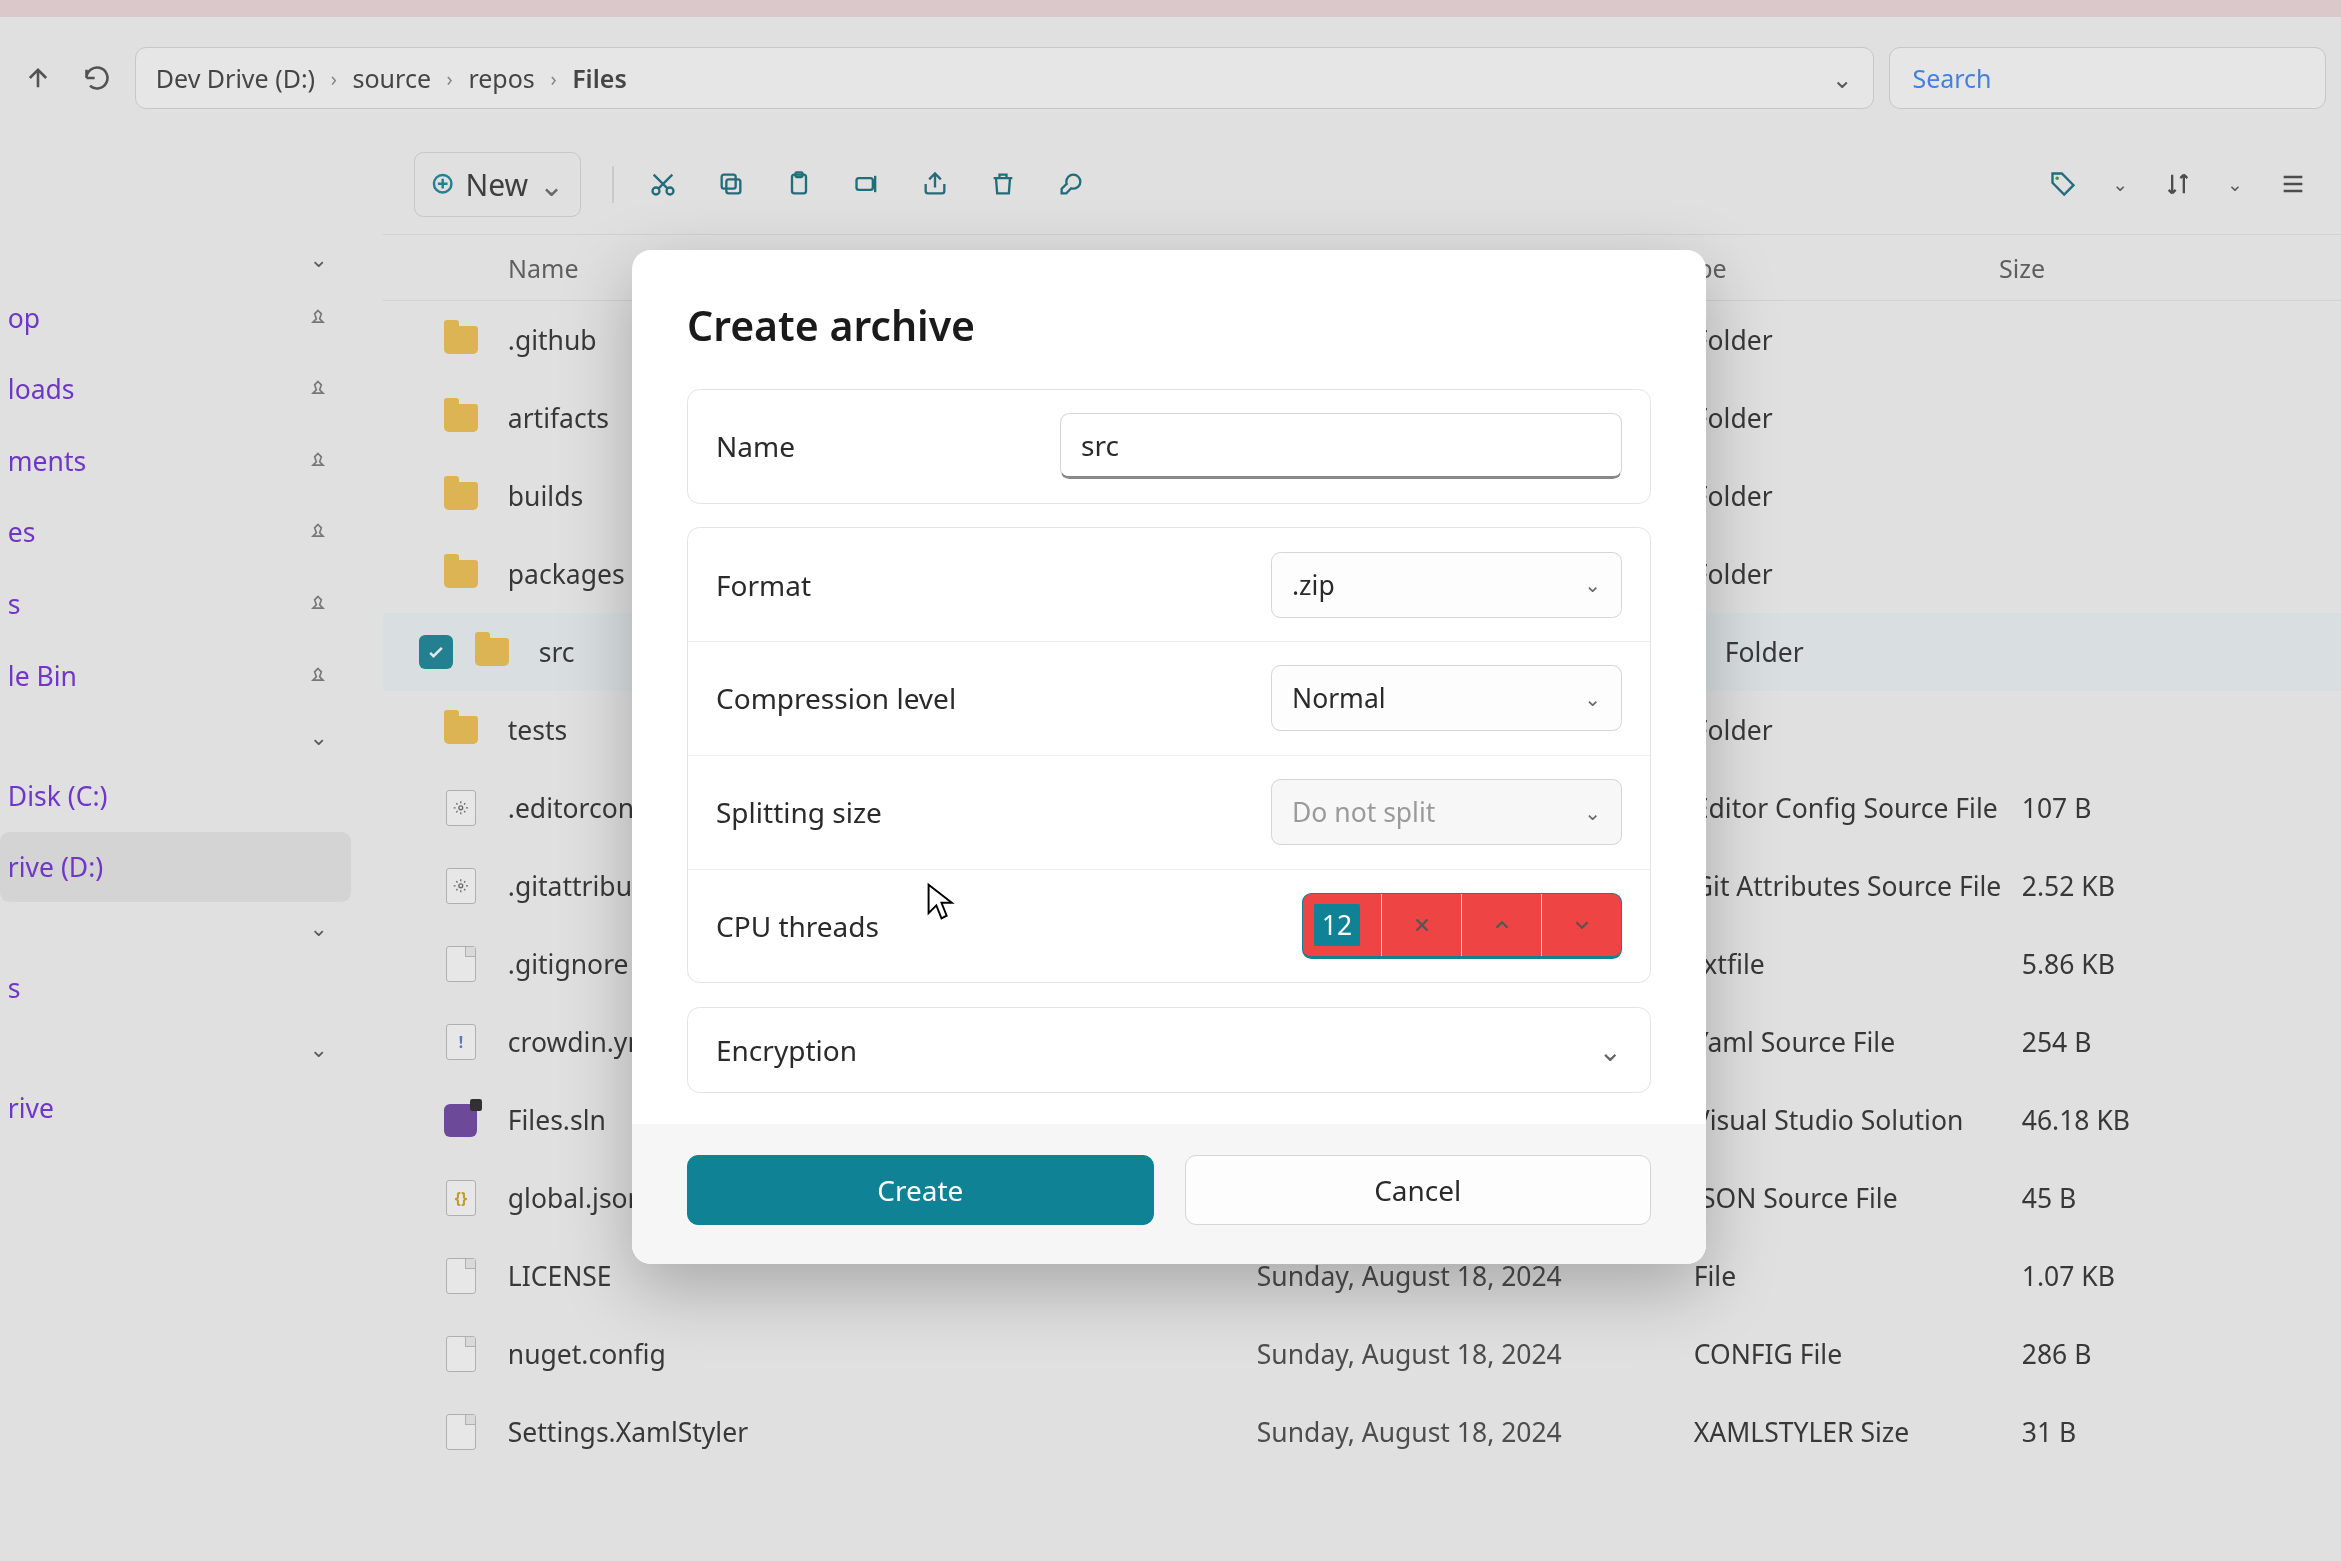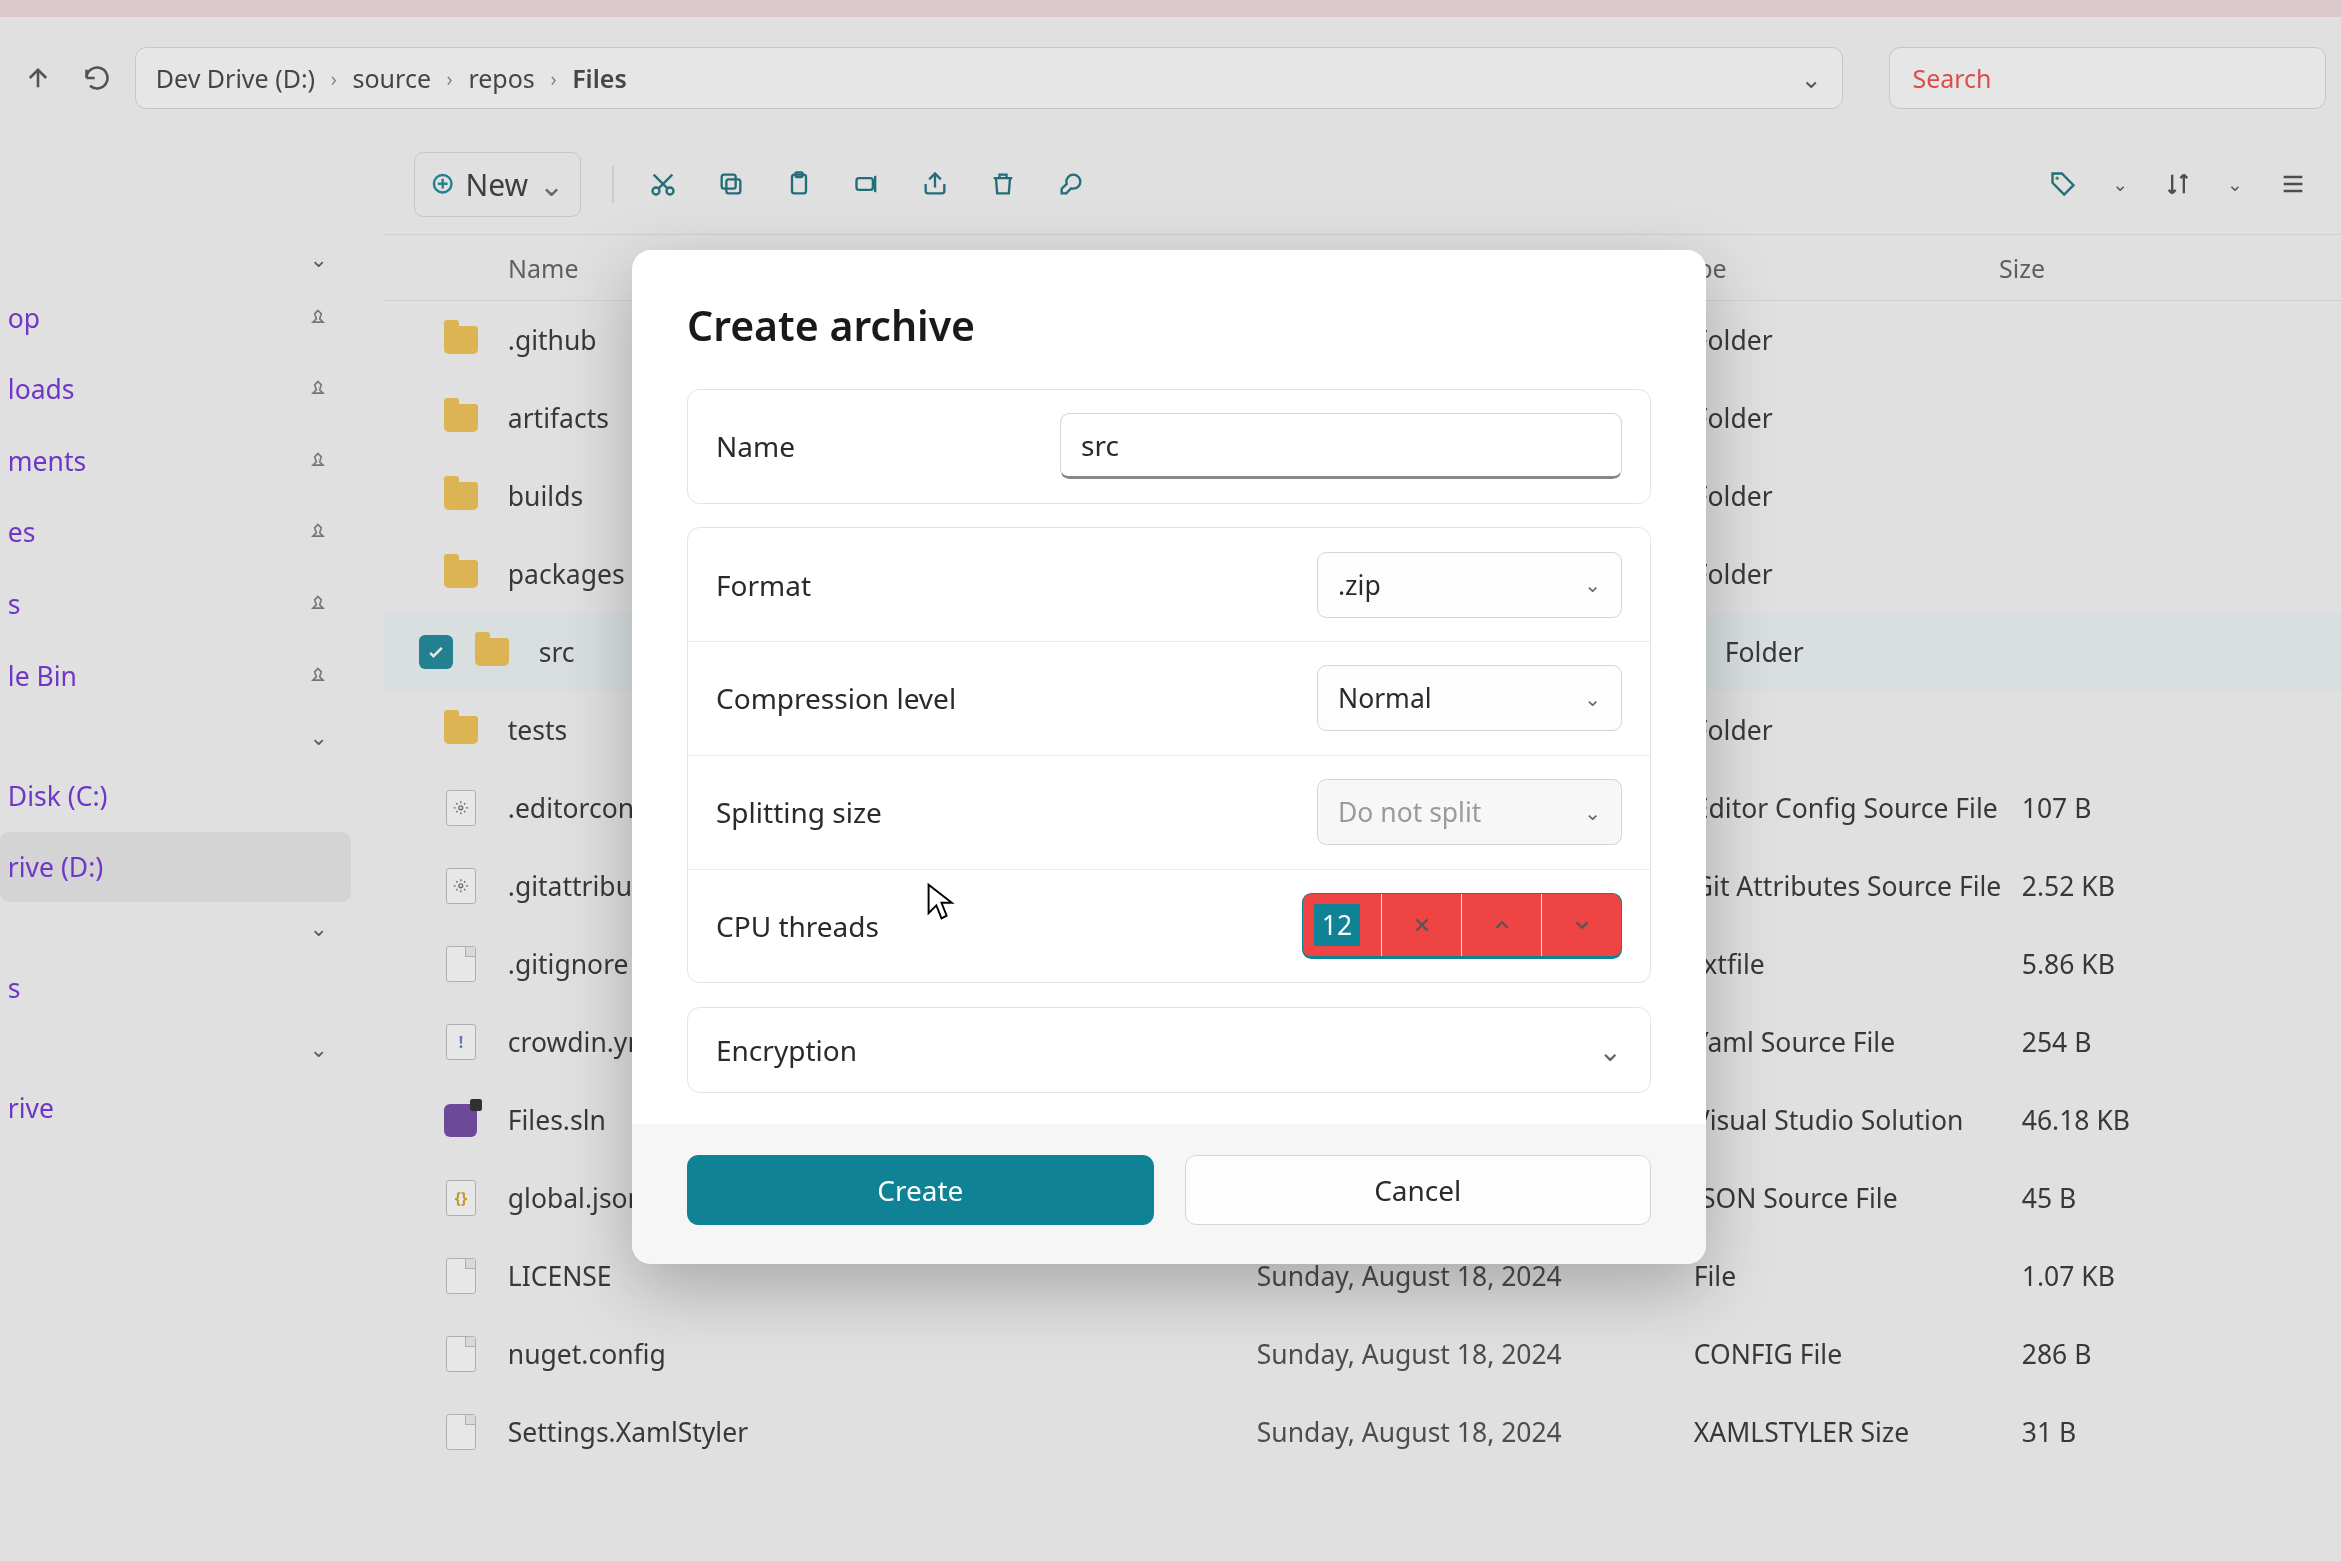--- a/index.html
+++ b/index.html
@@ -20,21 +20,21 @@
 .breadcrumb {
   flex: 1; height: 62px; border: 1.6px solid #d8d8d8; border-radius: 11px;
   display:flex; align-items:center; padding: 0 20px; background: #fefefe;
   color: #3a3a3a; font-size: 25px; gap: 15.6px;
 }
 .bc-chevron { color: #888; font-size: 20px; }
 .bc-dropdown { margin-left: auto; color:#555; }
 .searchbox {
   width: 437px; height: 62px; border: 1.6px solid #d8d8d8; border-radius: 11px;
   display:flex; align-items:center; padding: 0 22px; background:#fefefe;
-  color:#ef4444; font-size: 25px; margin-left: 31px;
+  color:#3b82f6; font-size: 25px;
 }
 
 
 .actionbar {
   position: absolute; top: 141px; left: 383px; right: 0; height: 86px;
   display:flex; align-items:center; gap: 31px; padding: 0 31px;
 }
 .new-btn {
   display:flex; align-items:center; gap:11px; padding: 11px 16px;
   border:1.6px solid #d8d8d8; border-radius: 9.4px; font-size: 30px; color:#333;
@@ -118,21 +118,21 @@
 .card-row {
   display:flex; align-items:center; padding: 23.4px 28px; min-height: 94px;
 }
 .card-row + .card-row { border-top: 1.6px solid #eee; }
 .lbl { font-size: 28px; color:#2a2a2a; flex:1; }
 .txt-input {
   width: 562px; height: 66px; border:1.6px solid #d5d5d5; border-bottom: 3.1px solid #888;
   border-radius: 9.4px; padding: 0 20px; font-size: 28px; color:#2a2a2a; background:#fff;
 }
 .sel {
-  width: 305px; height: 66px; border:1.6px solid #d5d5d5; border-radius:9.4px;
+  width: 351px; height: 66px; border:1.6px solid #d5d5d5; border-radius:9.4px;
   display:flex; align-items:center; padding: 0 20px; font-size: 26.5px; color:#2a2a2a;
   background:#fdfdfd; justify-content:space-between;
 }
 .sel.disabled { color:#9a9a9a; background:#f7f7f7; }
 .sel .chv { color:#666; font-size:20px; }
 .spin {
   width: 320px; height: 66px; border:1.6px solid #0f8296; border-bottom:3.9px solid #0f8296; border-radius:9.4px;
   display:flex; align-items:center; background:#ef4444; overflow:hidden;
 }
 .spin .val { width:78px; height:100%; display:flex; align-items:center; padding:0 11px; }

